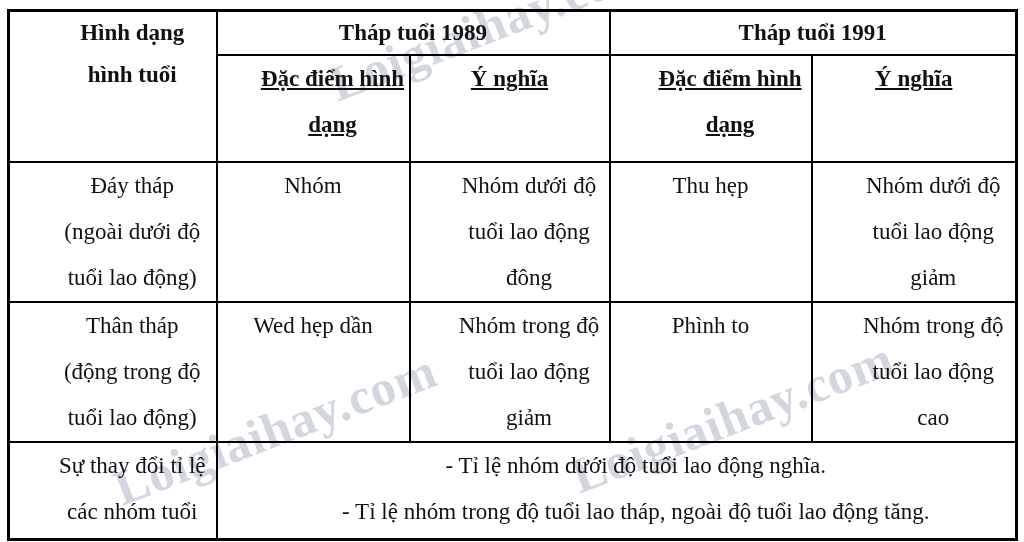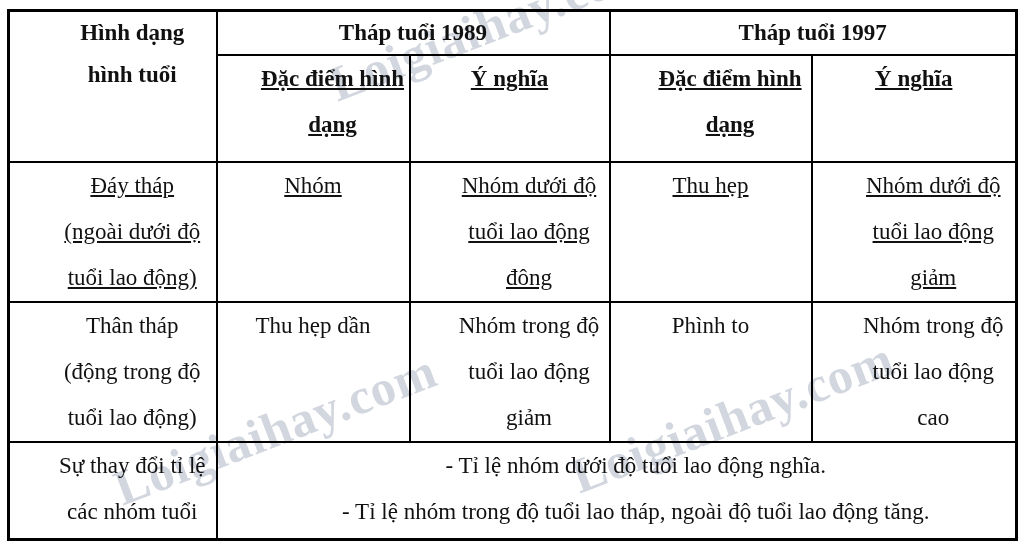--- a/index.html
+++ b/index.html
@@ -47,21 +47,21 @@
     font-size: 23px;
     line-height: 46px;
     font-weight: normal;
     padding: 0;
     background: transparent;
   }
   table.cmp th { font-weight: bold; }
   tr.r-group   { height: 44px; }
   tr.r-group th { line-height: 42px; }
   tr.r-sub     { height: 107px; text-decoration: underline; }
-  tr.r-data1   { height: 140px; text-decoration: underline; }
+  tr.r-data1   { height: 140px; }
   tr.r-data2   { height: 102px; }
   tr.r-summary { height: 97px; }
   td.left, th.left { text-align: left; padding-left: 8px; }
   .ln { display: block; padding-left: 39px; }
 </style>
 </head>
 <body>
 
 <div class="wm-layer">
   <span class="wm wm-top" style="color: rgb(174, 181, 196);">Loigiaihay.com</span>
@@ -78,21 +78,21 @@
     <col style="width:205px">
   </colgroup>
 
   <tbody>
       <tr class="r-group">
     <th rowspan="2">
       <span class="ln">Hình dạng</span>
       <span class="ln">hình tuổi</span>
     </th>
     <th colspan="2">Tháp tuổi 1989</th>
-    <th colspan="2">Tháp tuổi 1997</th>
+    <th colspan="2">Tháp tuổi 1991</th>
   </tr>
 
   <tr class="r-sub">
     <th>
       <span class="ln">Đặc điểm hình</span>
       <span class="ln">dạng</span>
     </th>
     <th>Ý nghĩa</th>
     <th>
       <span class="ln">Đặc điểm hình</span>
@@ -120,21 +120,21 @@
       <span class="ln">giảm</span>
     </td>
   </tr>
 
   <tr class="r-data2">
     <td>
       <span class="ln">Thân tháp</span>
       <span class="ln">(động trong độ</span>
       <span class="ln">tuổi lao động)</span>
     </td>
-    <td>Thu hẹp dần</td>
+    <td>Wed hẹp dần</td>
     <td>
       <span class="ln">Nhóm trong độ</span>
       <span class="ln">tuổi lao động</span>
       <span class="ln">giảm</span>
     </td>
     <td>Phình to</td>
     <td>
       <span class="ln">Nhóm trong độ</span>
       <span class="ln">tuổi lao động</span>
       <span class="ln">cao</span>

